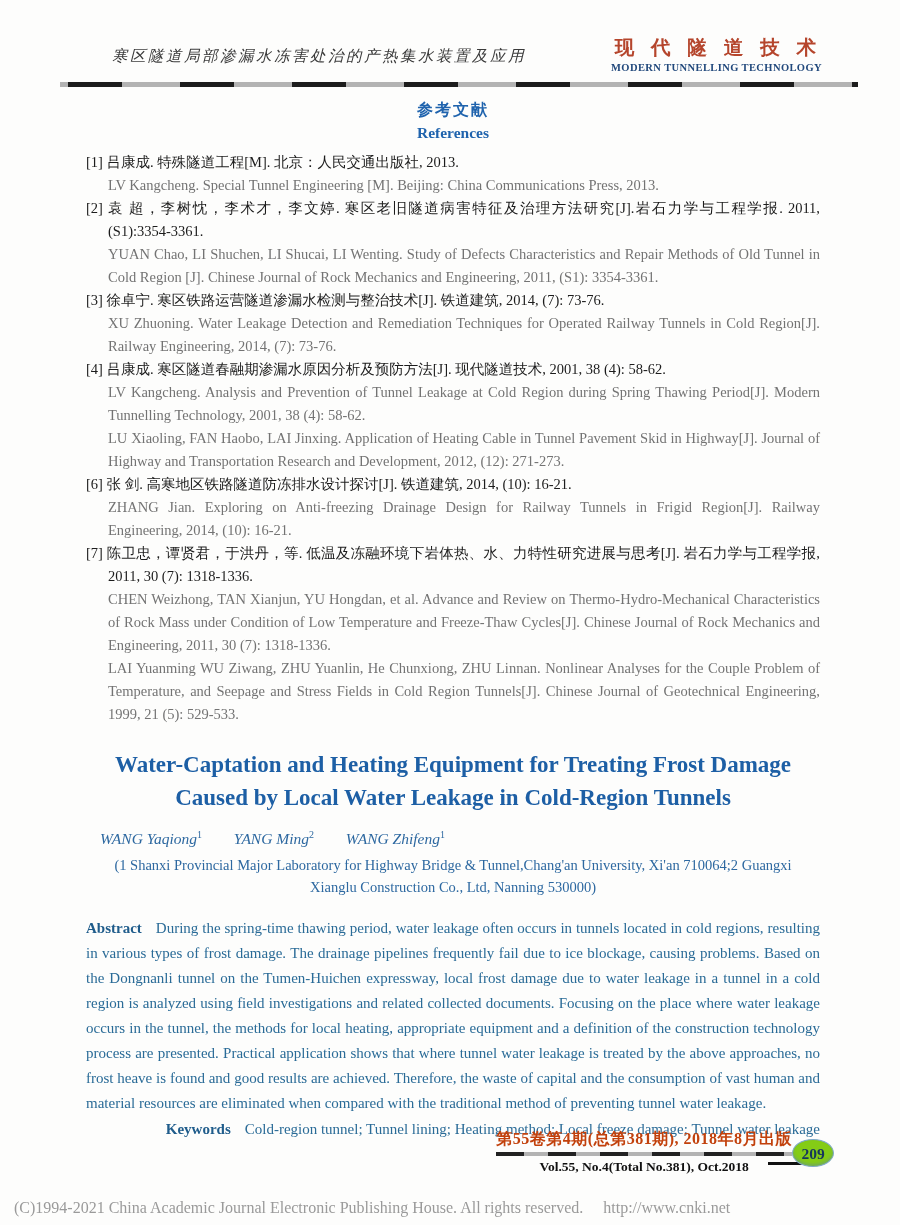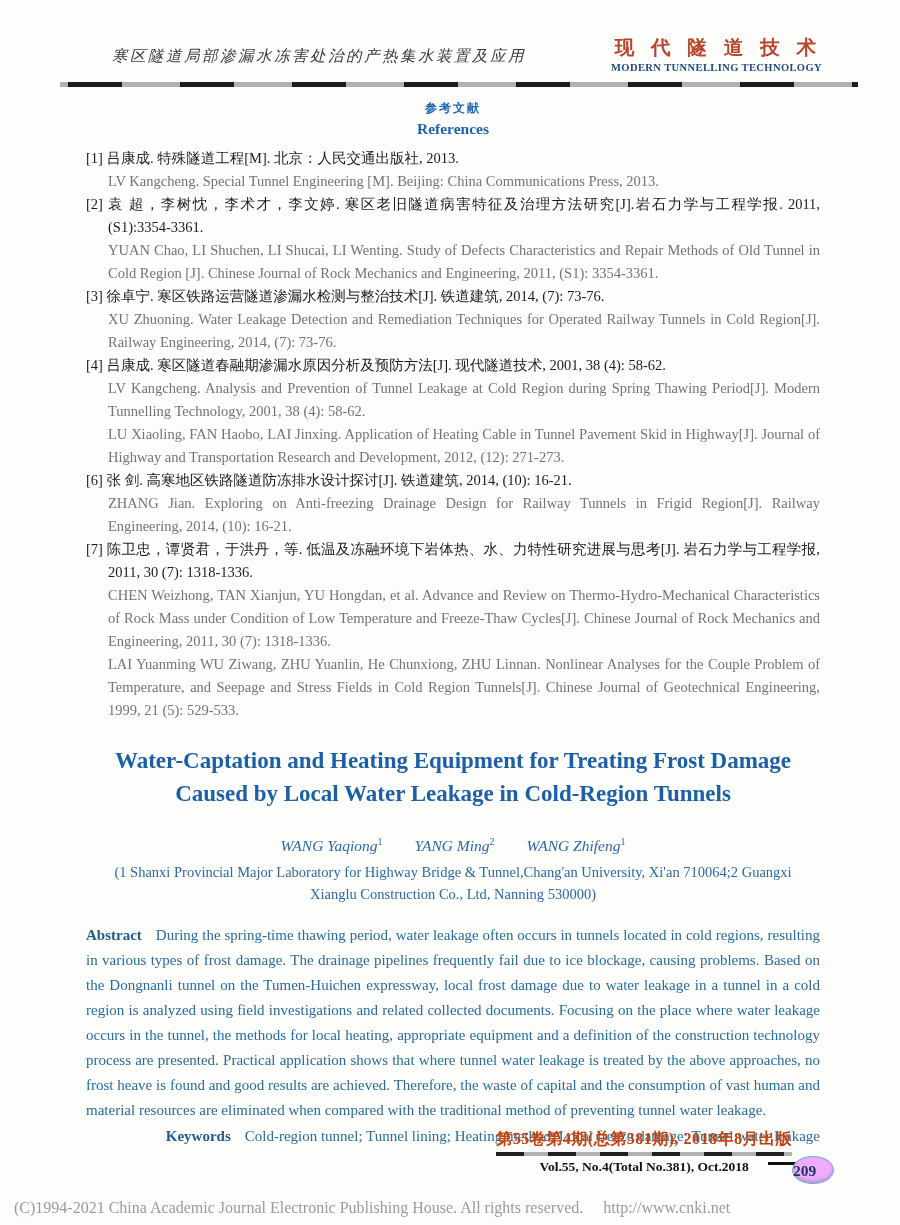--- a/index.html
+++ b/index.html
@@ -14,54 +14,54 @@
   .running-title { margin-top:12px; font-size:15.5px; letter-spacing:2.5px;
                    color:#3a3a3a; font-style:italic; }
   .journal-block { text-align:right; }
   .journal-cn { color:#b5452c; font-weight:bold; font-size:19.5px; letter-spacing:6px; }
   .journal-en { color:#22497c; font-weight:bold; font-size:10.5px; letter-spacing:0.4px; margin-top:1px; }
   .rule-dashed { height:5px; margin:9px 42px 0 60px;
     background:repeating-linear-gradient(90deg,#b3b3b3 0 8px,#1c1c1c 8px 62px,#b3b3b3 62px 112px); }
   
   .content { padding:0 80px 0 86px; }
   .refs-heading-cn { margin-top:13px; text-align:center; color:#1f63ad;
-                     font-size:12px; font-weight:bold; letter-spacing:2px;
+                     font-size:16px; font-weight:bold; letter-spacing:2px;
                      font-family:"Liberation Sans",sans-serif; }
   .refs-heading-en { margin-top:3px; text-align:center; color:#1f63ad;
                      font-size:15.5px; font-weight:bold; }
   .refs { margin-top:9px; }
   .ref-cn { font-size:14.5px; line-height:23px; text-align:justify;
             padding-left:22px; text-indent:-22px; color:#1c1c1c; }
   .ref-en { font-size:14.5px; line-height:23px; text-align:justify;
             margin-left:22px; color:#737373; }
   
   .article-title { margin-top:22px; text-align:center; color:#1d5fa5;
                    font-size:23px; line-height:33px; font-weight:bold; }
-  .authors { margin-top:26px; text-align:center; color:#2d68a0;
+  .authors { margin-top:15px; text-align:left; color:#2d68a0;
              font-style:italic; font-size:15.5px; }
   .author { margin:0 14px; }
   .author sup { font-size:10px; font-style:normal; }
   .affiliation { margin:6px auto 0; max-width:680px; text-align:center;
                  color:#2d68a0; font-size:14.5px; line-height:22px; }
   
   .abstract { margin-top:18px; color:#2a6b97; font-size:15px; line-height:25px;
               text-align:justify; }
   .block-label { font-weight:bold; color:#1f5c8b; padding-right:14px; }
   .keywords { margin-top:1px; color:#2a6b97; font-size:15px; line-height:25px;text-align:right; }
   
   .issue-block { position:absolute; right:108px; bottom:50px; text-align:center; }
   .issue-cn { font-size:16px; font-weight:bold; color:#c2410c;
               font-family:Liberation Serif, serif; letter-spacing:0.5px; }
   .footer-dash { height:4px; margin:2px 0 3px;
     background:repeating-linear-gradient(90deg,#222 0 28px,#b3b3b3 28px 52px); }
   .issue-en { font-size:13.5px; font-weight:bold; color:#111; }
-  .page-badge { position:absolute; right:66px; bottom:41px; width:42px; height:28px;
-                background:#f0abfc; border:1px solid #7fa8cc; border-radius:50%;
+  .page-badge { position:absolute; right:66px; bottom:58px; width:42px; height:28px;
+                background:#84cc16; border:1px solid #7fa8cc; border-radius:50%;
                 color:#16365c; font-weight:bold; font-size:15.5px; line-height:27px;
-                box-shadow:inset 0 -2px 3px rgba(90,130,170,.45); }
+                text-align:center; box-shadow:inset 0 -2px 3px rgba(90,130,170,.45); }
   .badge-line { position:absolute; right:92px; bottom:60px; width:40px; height:3px; background:#111; }
   .copyright { position:absolute; left:14px; bottom:8px; color:#9a9a9a; font-size:16px; }
   .copyright .url { margin-left:20px; }
 </style>
 </head>
 <body>
 
 <div class="page">
 
   <div class="header">

